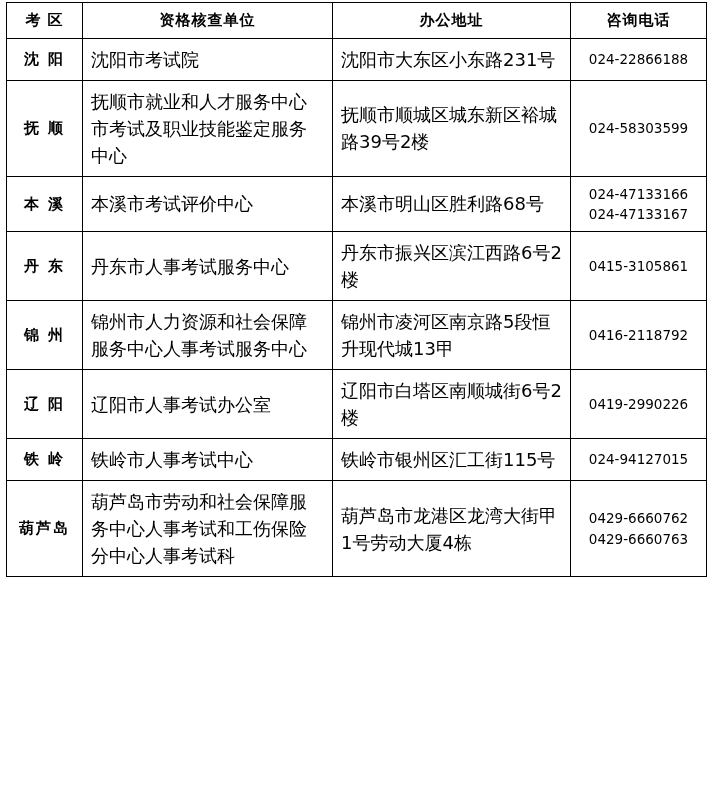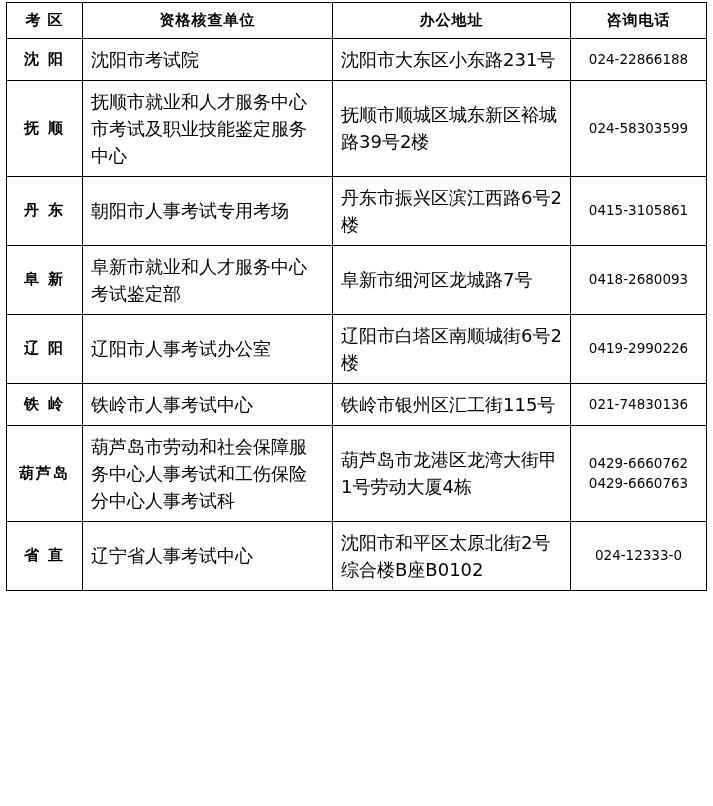--- a/index.html
+++ b/index.html
@@ -91,52 +91,52 @@
         <td class="addr">沈阳市大东区小东路231号</td>
         <td class="phone">024-22866188</td>
       </tr>
       <tr>
         <td class="region">抚 顺</td>
         <td class="unit">抚顺市就业和人才服务中心市考试及职业技能鉴定服务中心</td>
         <td class="addr">抚顺市顺城区城东新区裕城路39号2楼</td>
         <td class="phone">024-58303599</td>
       </tr>
       <tr>
+        <td class="region">本 溪</td>
+        <td class="unit">本溪市考试评价中心</td>
+        <td class="addr">本溪市明山区胜利路68号</td>
+        <td class="phone">024-47133166
+024-47133167</td>
+      </tr>
+      <tr>
         <td class="region">丹 东</td>
-        <td class="unit">朝阳市人事考试专用考场</td>
+        <td class="unit">丹东市人事考试服务中心</td>
         <td class="addr">丹东市振兴区滨江西路6号2楼</td>
         <td class="phone">0415-3105861</td>
       </tr>
       <tr>
-        <td class="region">阜 新</td>
-        <td class="unit">阜新市就业和人才服务中心考试鉴定部</td>
-        <td class="addr">阜新市细河区龙城路7号</td>
-        <td class="phone">0418-2680093</td>
+        <td class="region">锦 州</td>
+        <td class="unit">锦州市人力资源和社会保障服务中心人事考试服务中心</td>
+        <td class="addr">锦州市凌河区南京路5段恒升现代城13甲</td>
+        <td class="phone">0416-2118792</td>
       </tr>
       <tr>
         <td class="region">辽 阳</td>
         <td class="unit">辽阳市人事考试办公室</td>
         <td class="addr">辽阳市白塔区南顺城街6号2楼</td>
         <td class="phone">0419-2990226</td>
       </tr>
       <tr>
         <td class="region">铁 岭</td>
         <td class="unit">铁岭市人事考试中心</td>
         <td class="addr">铁岭市银州区汇工街115号</td>
-        <td class="phone">021-74830136</td>
+        <td class="phone">024-94127015</td>
       </tr>
       <tr>
         <td class="region">葫芦岛</td>
         <td class="unit">葫芦岛市劳动和社会保障服务中心人事考试和工伤保险分中心人事考试科</td>
         <td class="addr">葫芦岛市龙港区龙湾大街甲1号劳动大厦4栋</td>
         <td class="phone">0429-6660762
 0429-6660763</td>
       </tr>
-      <tr>
-        <td class="region">省 直</td>
-        <td class="unit">辽宁省人事考试中心</td>
-        <td class="addr">沈阳市和平区太原北街2号
-综合楼B座B0102</td>
-        <td class="phone">024-12333-0</td>
-      </tr>
     </tbody>
   </table>
 </div>
 
 </body></html>

